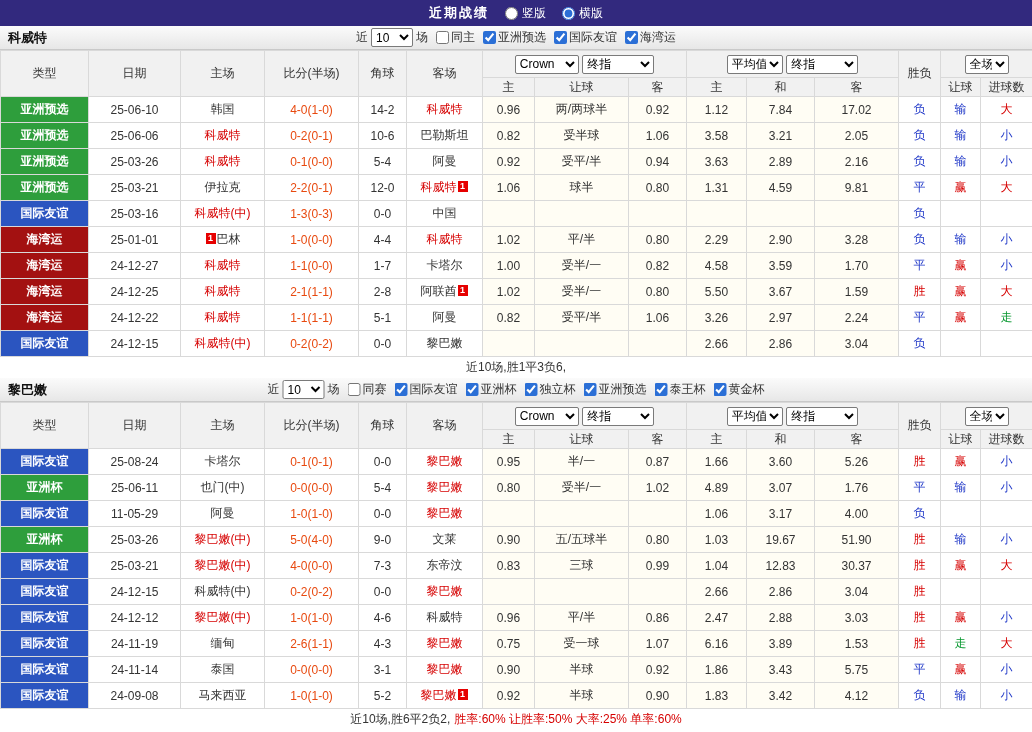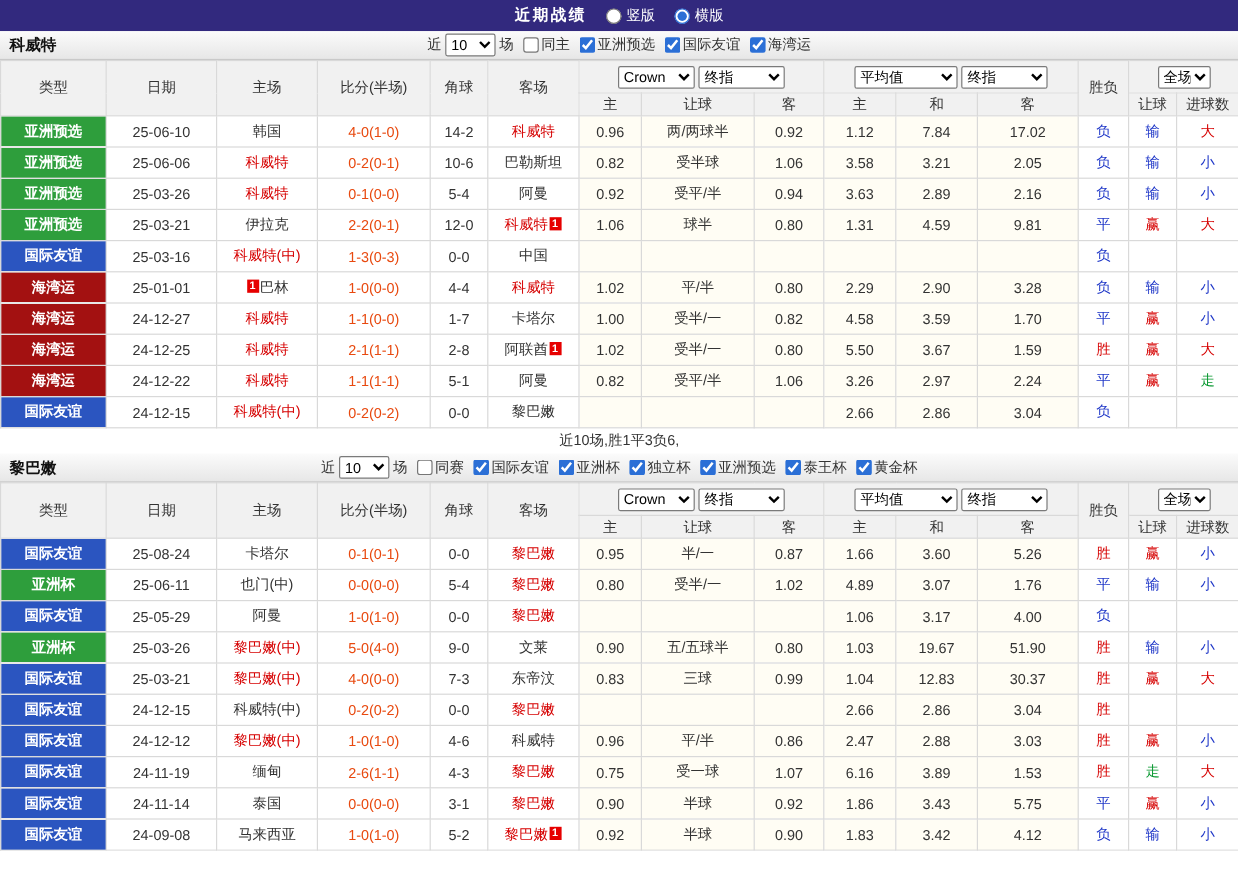--- a/index.html
+++ b/index.html
@@ -7,21 +7,21 @@
        font-family:"Liberation Sans","DejaVu Sans",sans-serif;font-size:12px}
   .topbar{height:26px;background:#32297e;display:flex;align-items:center;justify-content:center;gap:16px;color:#fff}
   .topbar .title{font-weight:bold;font-size:13px;letter-spacing:2px}
   .radio-label{display:inline-flex;align-items:center;gap:4px;color:#fff;cursor:pointer}
   input[type=radio],input[type=checkbox]{accent-color:#2b6fd6;margin:0;width:13px;height:13px}
   .section-bar{height:24px;background:linear-gradient(#fbfbfb,#e7e7e7);border-bottom:1px solid #c9c9c9;display:flex;align-items:center;position:relative}
   .team-title{font-weight:bold;font-size:13px;padding-left:8px;color:#111}
   .filters{position:absolute;left:50%;transform:translateX(-50%);display:flex;align-items:center;gap:3px;white-space:nowrap}
   .cb{display:inline-flex;align-items:center;gap:2px;margin-left:5px;cursor:pointer}
   select{font-family:inherit;font-size:12px;height:19px;border:1px solid #7a7a7a;background:#fff;border-radius:2px}
-  .w42{width:42px}.w64{width:64px}.w54{width:72px}.w70{width:86px}.w58{width:44px}
+  .w42{width:42px}.w64{width:64px}.w54{width:72px}.w70{width:56px}.w58{width:44px}
   table{border-collapse:collapse;table-layout:fixed;width:1032px;background:#fff}
   th,td{border:1px solid #d9d9d9;text-align:center;white-space:nowrap;overflow:hidden;padding:0}
   thead th{background:#f1f1f1;font-weight:normal;color:#333}
   tr.h1 th{height:27px}
   tr.h2 th{height:19px}
   tbody td{height:26px}
   col.c-odds{background:#fffdf4}
   .typec{color:#fff;font-weight:bold}
   .score{color:#e8490f}
   .focal{color:#d60000}
@@ -418,21 +418,21 @@
           <td>1.02</td>
           <td>4.89</td>
           <td>3.07</td>
           <td>1.76</td>
           <td style="color: rgb(32, 56, 200);">平</td>
           <td style="color: rgb(32, 56, 200);">输</td>
           <td style="color: rgb(32, 56, 200);">小</td>
         </tr>
         <tr>
           <td class="typec" style="background: rgb(43, 85, 192);">国际友谊</td>
-          <td>25-05-29</td>
+          <td>11-05-29</td>
           <td><span>阿曼</span></td>
           <td class="score">1-0(1-0)</td>
           <td>0-0</td>
           <td><span class="focal">黎巴嫩</span></td>
           <td></td>
           <td></td>
           <td></td>
           <td>1.06</td>
           <td>3.17</td>
           <td>4.00</td>
@@ -555,13 +555,17 @@
           <td>1.83</td>
           <td>3.42</td>
           <td>4.12</td>
           <td style="color: rgb(32, 56, 200);">负</td>
           <td style="color: rgb(32, 56, 200);">输</td>
           <td style="color: rgb(32, 56, 200);">小</td>
         </tr>
       </tbody>
   </table>
 
+  <div class="summary">
+    <span>近10场,胜6平2负2, </span>
+    <span class="sum-red">胜率:60% 让胜率:50% 大率:25% 单率:60%</span>
+  </div>
 </div>
 
 </body></html>

